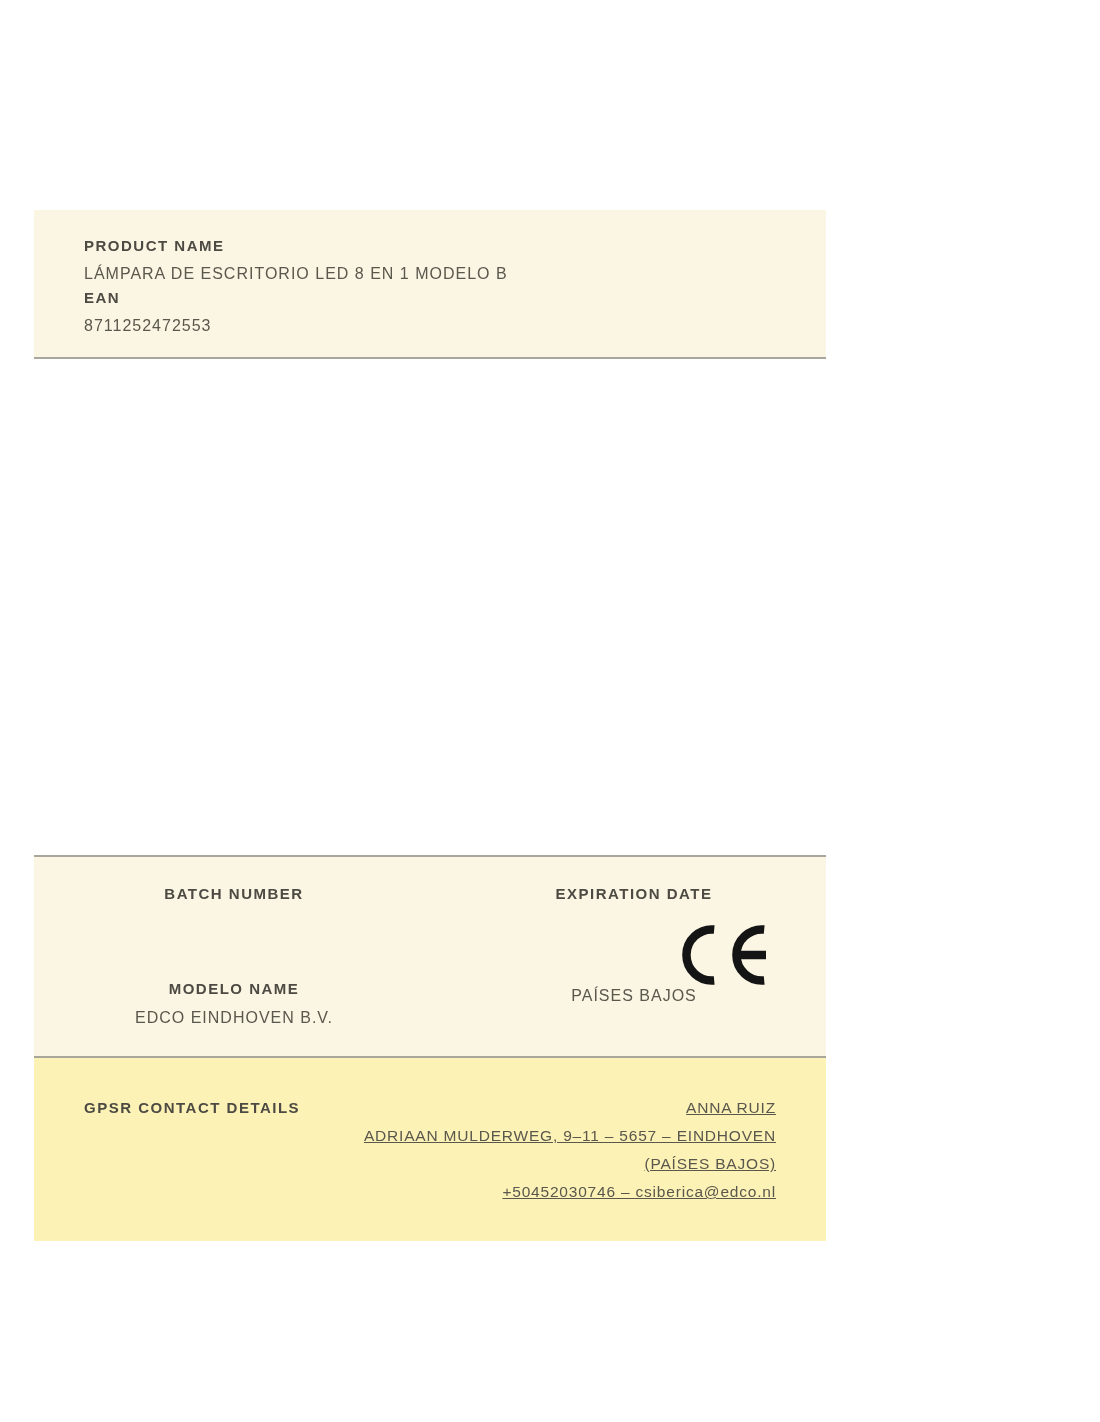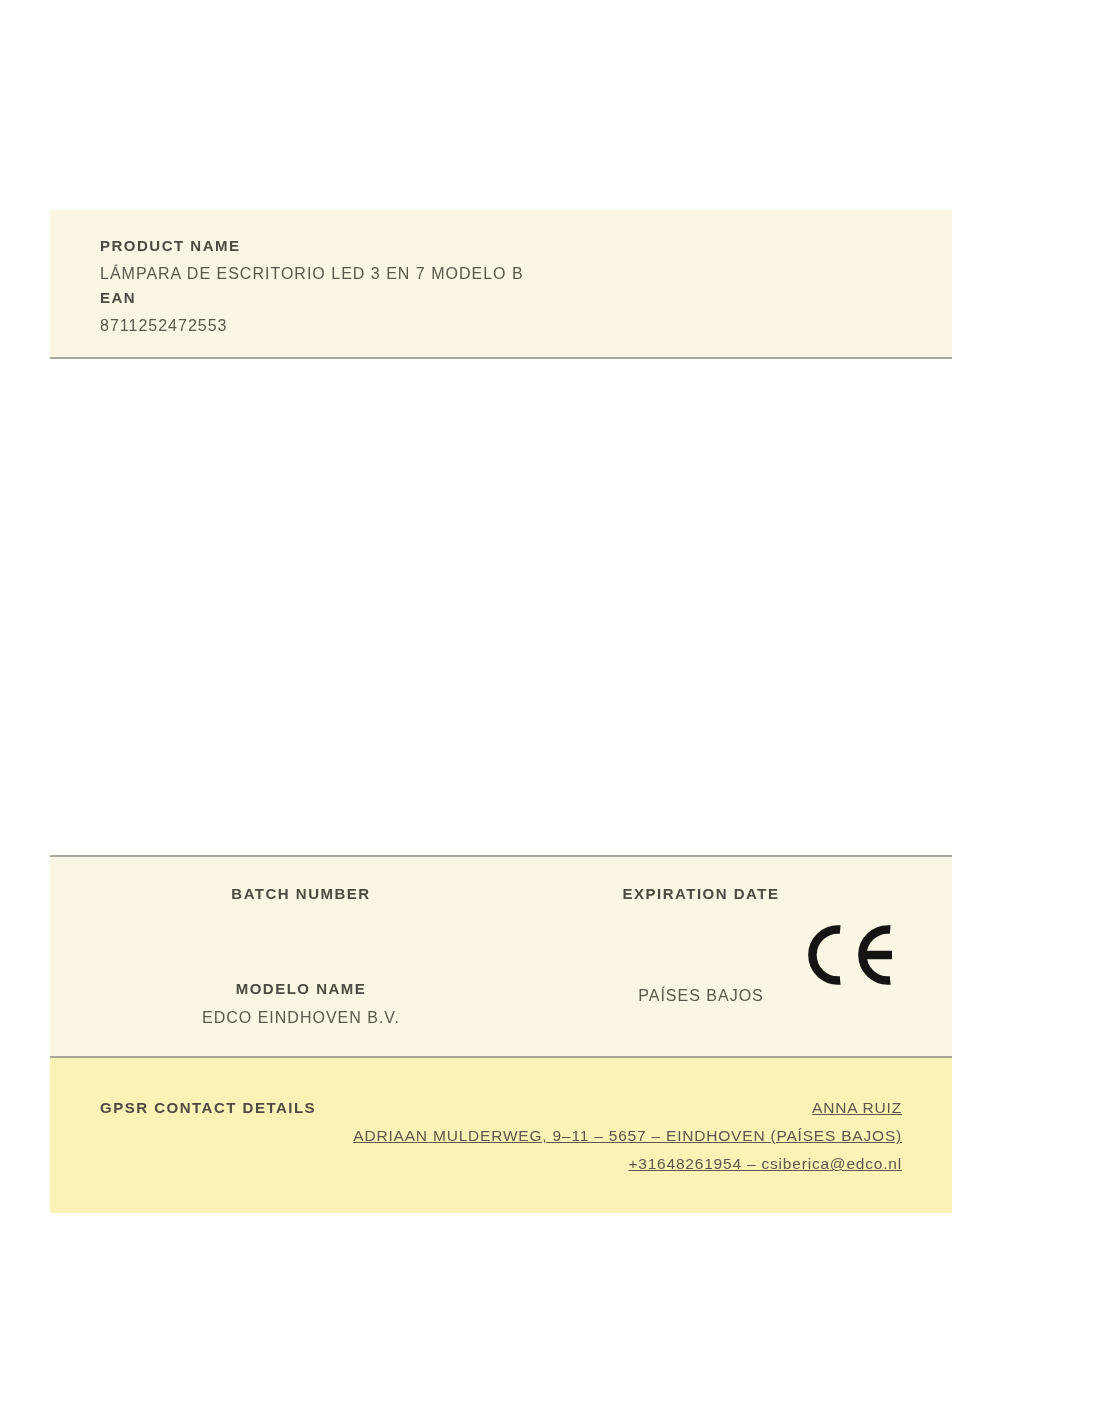--- a/index.html
+++ b/index.html
@@ -6,22 +6,22 @@
   html, body {
     width: 1100px;
     height: 1422px;
     background: #ffffff;
     font-family: "Liberation Sans", "DejaVu Sans", sans-serif;
     position: relative;
     overflow: hidden;
   }
   .panel {
     position: absolute;
-    left: 50px;
-    width: 902px;
+    left: 34px;
+    width: 792px;
   }
   
   .panel-top {
     top: 210px;
     background: #fbf6e3;
     border-bottom: 2px solid #a9a69b;
     padding: 25px 50px 18px 50px;
   }
   .field-label {
     font-size: 15px;
@@ -90,21 +90,21 @@
     color: #5a574d;
     text-decoration: underline;
   }
 </style>
 </head>
 <body>
 
 <section class="panel panel-top">
   <div class="field">
     <div class="field-label">PRODUCT NAME</div>
-    <div class="field-value">LÁMPARA DE ESCRITORIO LED 3 EN 7 MODELO B</div>
+    <div class="field-value">LÁMPARA DE ESCRITORIO LED 8 EN 1 MODELO B</div>
   </div>
   <div class="field">
     <div class="field-label">EAN</div>
     <div class="field-value">8711252472553</div>
   </div>
 </section>
 
 <div class="panel mid-wrap">
 
   <section class="panel-middle">
@@ -132,17 +132,17 @@
       <path d="M 83.2 4.6 A 25.5 25.5 0 1 0 83.2 55.4" stroke="#141414" stroke-width="8.5" stroke-linecap="butt"></path>
       <path d="M 58 30 H 85" stroke="#141414" stroke-width="8.5" stroke-linecap="butt"></path>
     </svg>
   </section>
 
   <section class="panel-bottom">
     <div class="gpsr-label">GPSR CONTACT DETAILS</div>
     <div class="gpsr-right">
       <div>ANNA RUIZ</div>
       <div>ADRIAAN MULDERWEG, 9–11 – 5657 – EINDHOVEN (PAÍSES BAJOS)</div>
-      <div>+31648261954 – csiberica@edco.nl</div>
+      <div>+50452030746 – csiberica@edco.nl</div>
     </div>
   </section>
 
 </div>
 
 </body></html>

